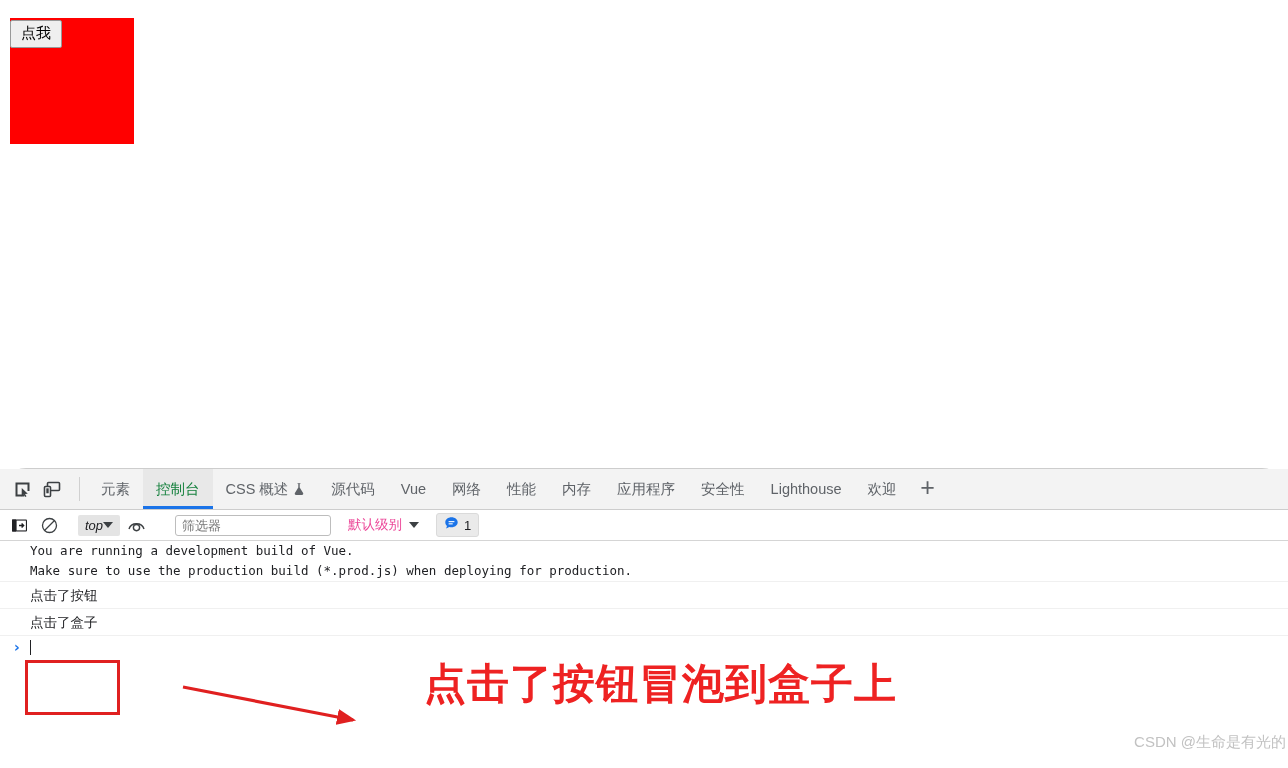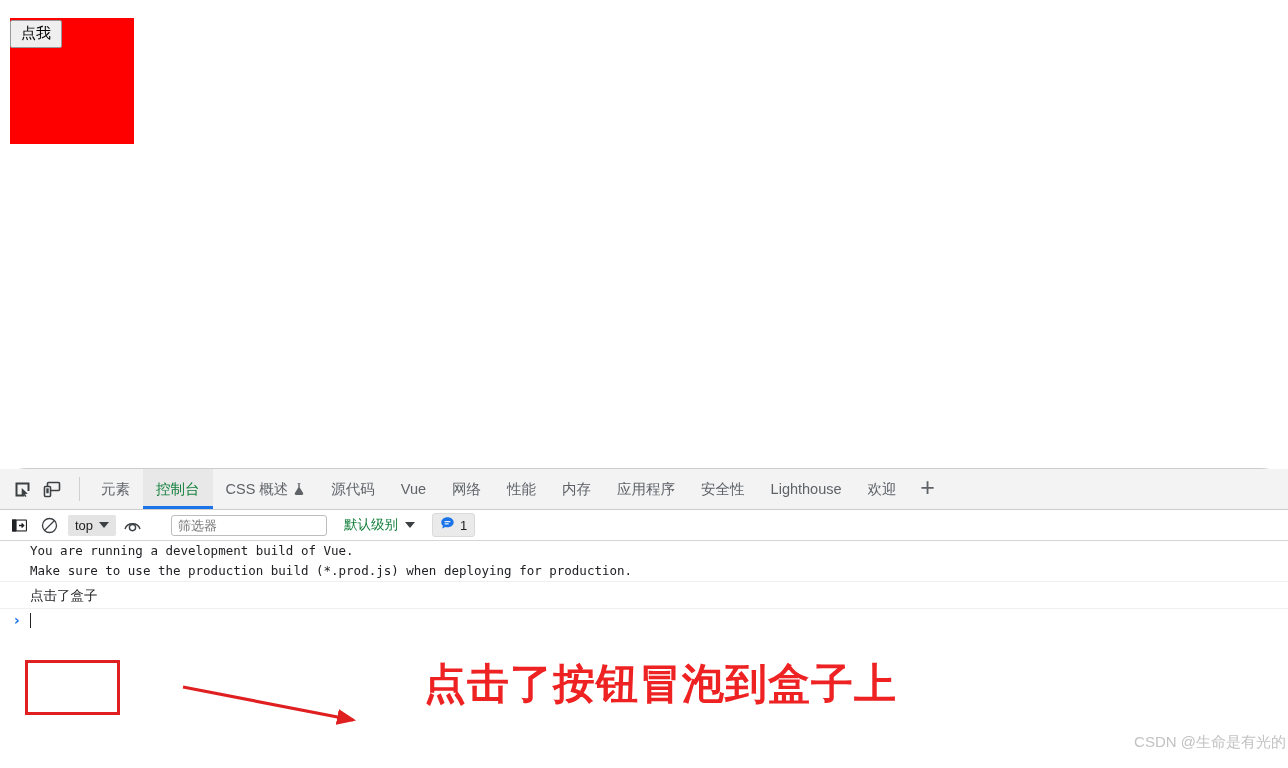--- a/index.html
+++ b/index.html
@@ -141,29 +141,29 @@
     height: 24px;
     display: flex;
     align-items: center;
     justify-content: center;
     cursor: default;
     border-radius: 2px;
   }
   #context-select {
     display: flex;
     align-items: center;
-    gap: 6px;
     height: 21px;
     padding: 0 7px;
     background: #e4e4e4;
     border-radius: 2px;
     font-size: 13px;
     color: #202124;
     cursor: default;
-    margin-left: 2px;
+    margin-left: 12px;
+    font-style: italic;
   }
   .caret {
     width: 0; height: 0;
     border-left: 5px solid transparent;
     border-right: 5px solid transparent;
     border-top: 6px solid #3c4043;
   }
   #filter-input {
     width: 156px;
     height: 21px;
@@ -178,21 +178,21 @@
     box-sizing: border-box;
     outline: none;
   }
   #filter-input::placeholder { color: #757575; }
   #level-select {
     display: flex;
     align-items: center;
     gap: 7px;
     margin-left: 14px;
     font-size: 13.5px;
-    color: #15803d;
+    color: #ec4899;
     cursor: default;
   }
   #issues-badge {
     display: flex;
     align-items: center;
     gap: 5px;
     margin-left: 14px;
     height: 22px;
     padding: 0 7px;
     background: #eaeaea;
@@ -404,20 +404,21 @@
           <rect x="4.6" y="7.3" width="4.1" height="1.1" fill="#ffffff"></rect>
         </svg>
       </span>
       <span>1</span>
     </div>
   </div>
 
   <div id="console-body">
     <div class="msg nb">You are running a development build of Vue.</div>
     <div class="msg">Make sure to use the production build (*.prod.js) when deploying for production.</div>
+    <div class="msg msg-cjk">点击了按钮</div>
     <div class="msg msg-cjk">点击了盒子</div>
 
     <div id="prompt-row">
       <span id="prompt-caret">›</span>
       <span id="prompt-cursor"></span>
     </div>
 
     <div id="anno-box"></div>
 
     <svg id="anno-arrow" viewBox="0 0 200 55">

